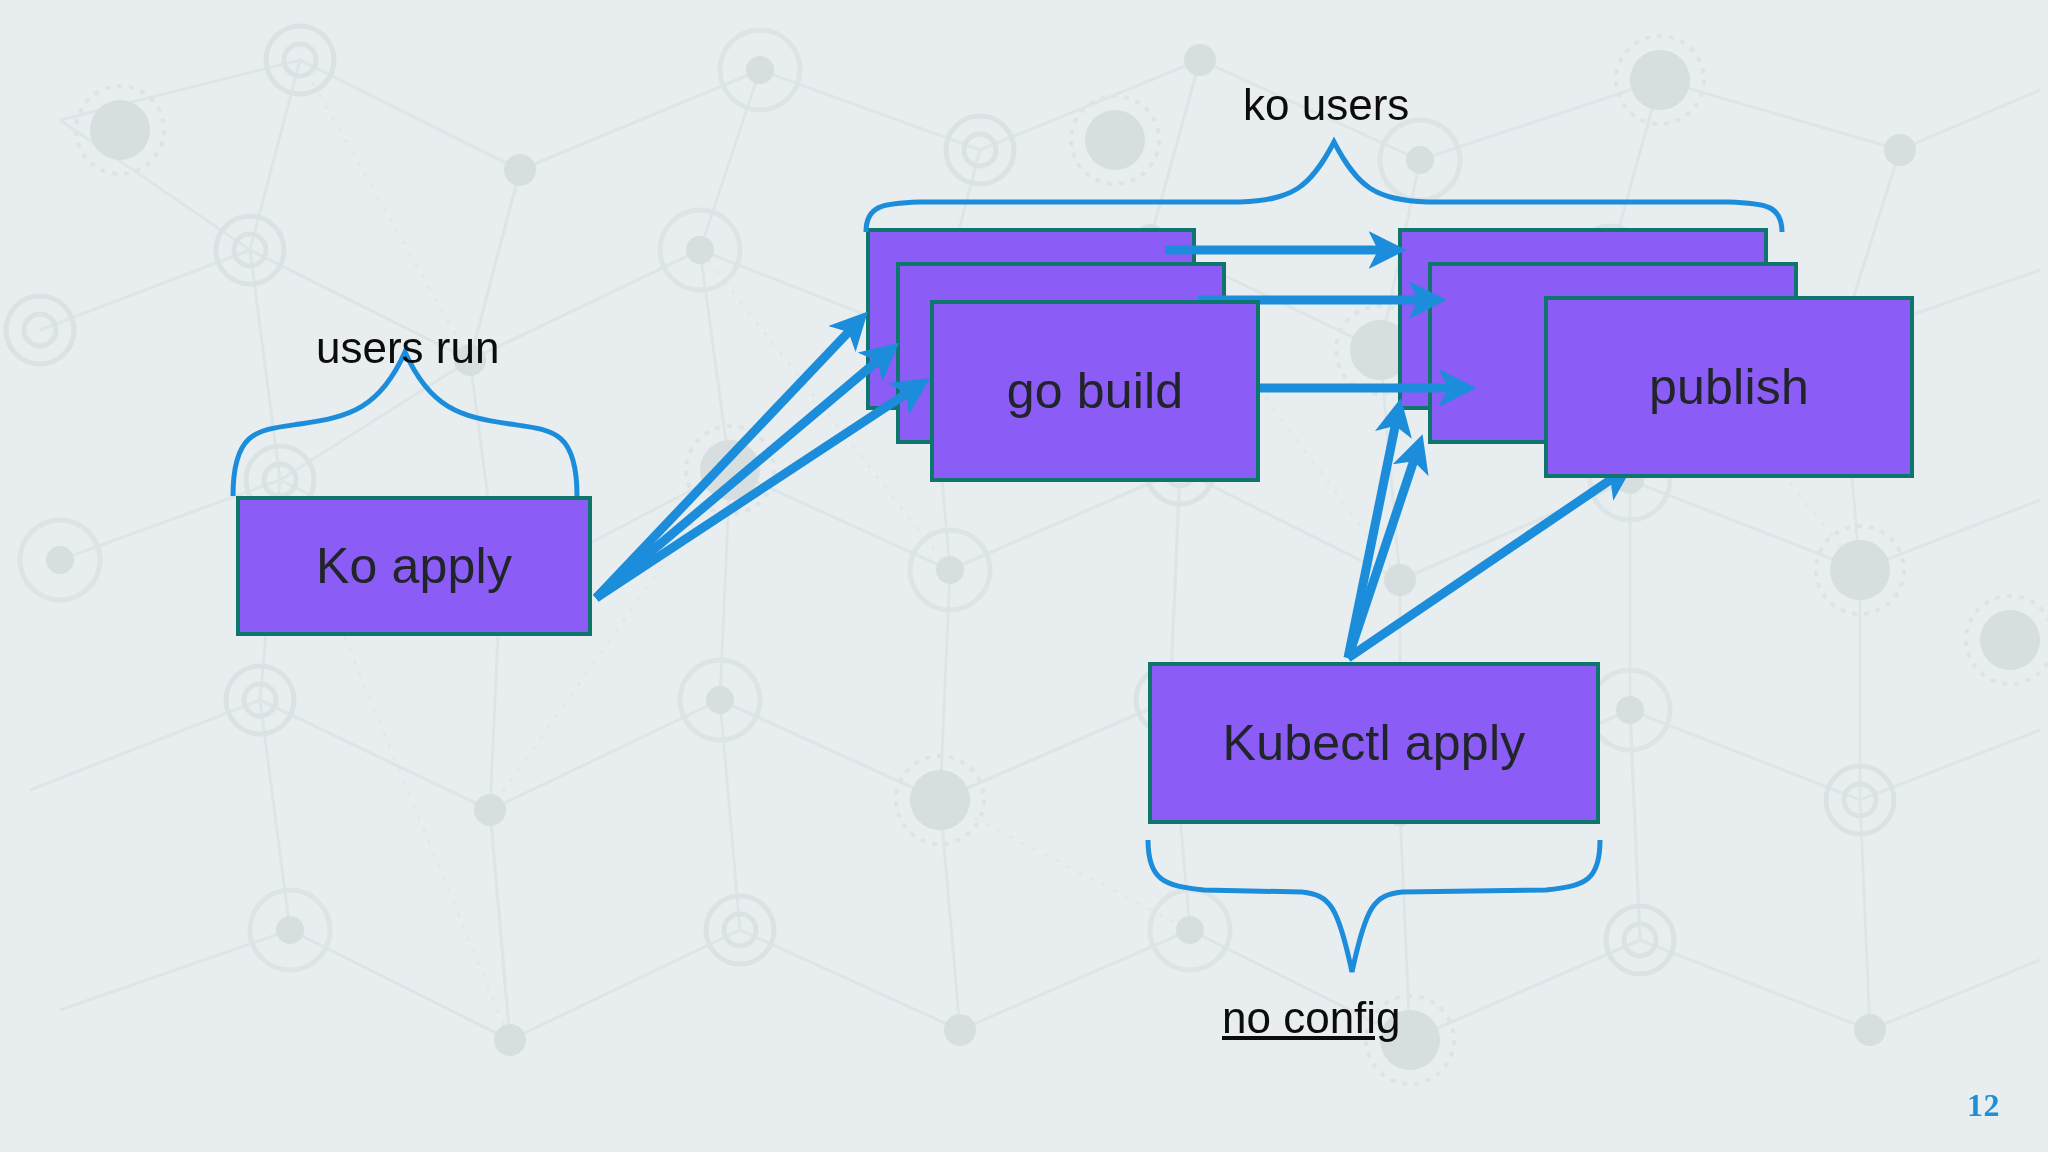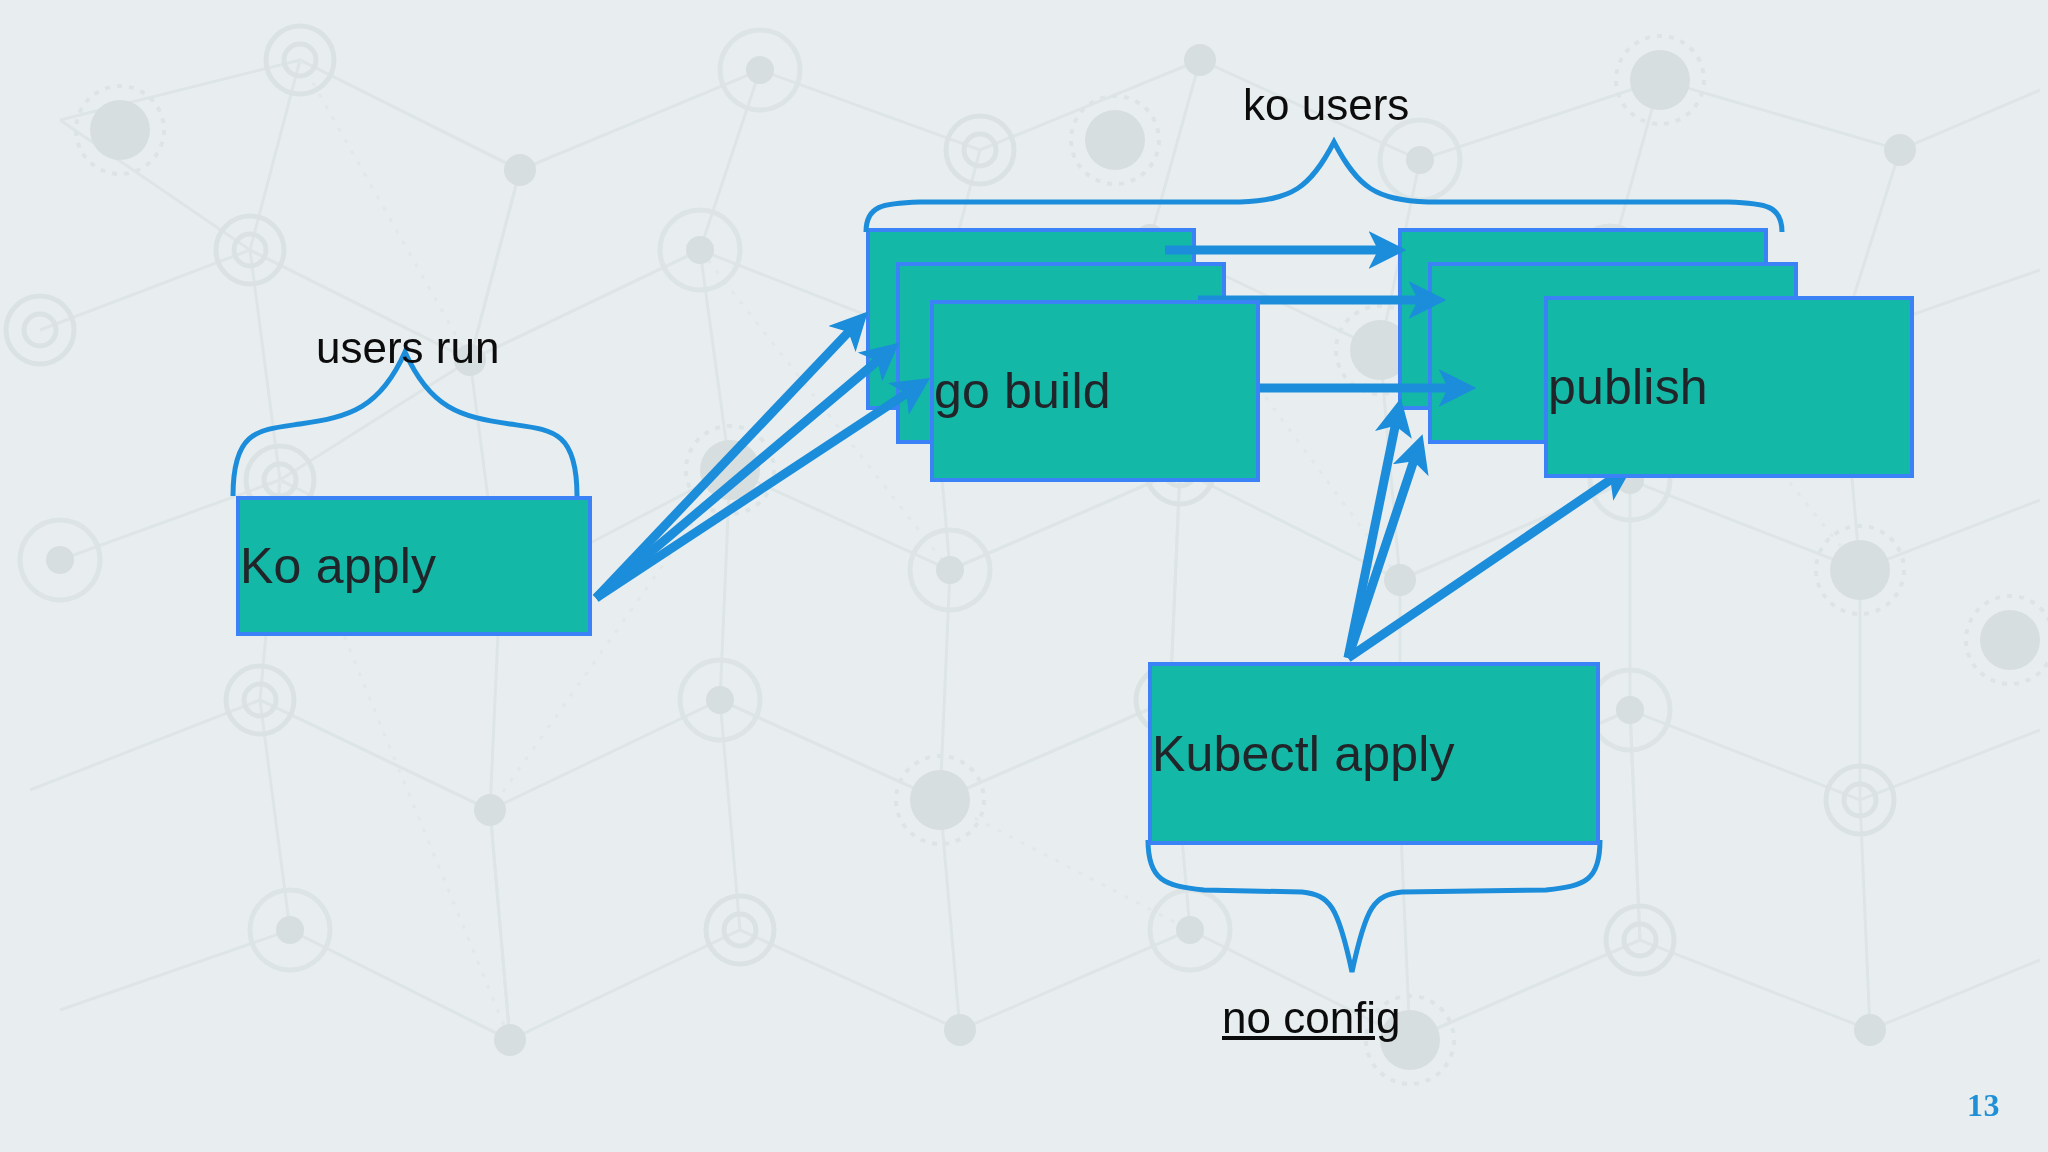--- a/index.html
+++ b/index.html
@@ -24,25 +24,26 @@
   }
   #edges-layer {
     position: absolute;
     inset: 0;
     width: 2048px;
     height: 1152px;
     pointer-events: none;
   }
   .node-box {
     position: absolute;
-    background: #14b8a6;
-    border: 4px solid #3b82f6;
+    background: #8b5cf6;
+    border: 4px solid #0f766e;
     box-sizing: border-box;
     display: flex;
     align-items: center;
+    justify-content: center;
   }
   .node-label {
     font-size: 50px;
     color: #212529;
     font-family: "Liberation Sans", sans-serif;
     letter-spacing: 0.2px;
     white-space: nowrap;
   }
   .brace-label {
     position: absolute;
@@ -213,31 +214,31 @@
   </div>
 
   <div class="node-box" style="left:1544px; top:296px; width:370px; height:182px;">
     <span class="node-label">publish</span>
   </div>
 
   <div class="node-box" style="left:236px; top:496px; width:356px; height:140px;">
     <span class="node-label">Ko apply</span>
   </div>
 
-  <div class="node-box" style="left:1148px; top:662px; width:452px; height:183px;">
+  <div class="node-box" style="left:1148px; top:662px; width:452px; height:162px;">
     <span class="node-label">Kubectl apply</span>
   </div>
 
   <div class="brace-label" style="left:316px; top:323px;">
     <span>users run</span>
   </div>
 
   <div class="brace-label" style="left:1243px; top:80px;">
     <span>ko users</span>
   </div>
 
   <div class="brace-label" style="left:1222px; top:993px;text-decoration:underline;">
     <span>no config</span>
   </div>
 
-  <div id="page-number">13</div>
+  <div id="page-number">12</div>
 
 </div>
 
 </body></html>

